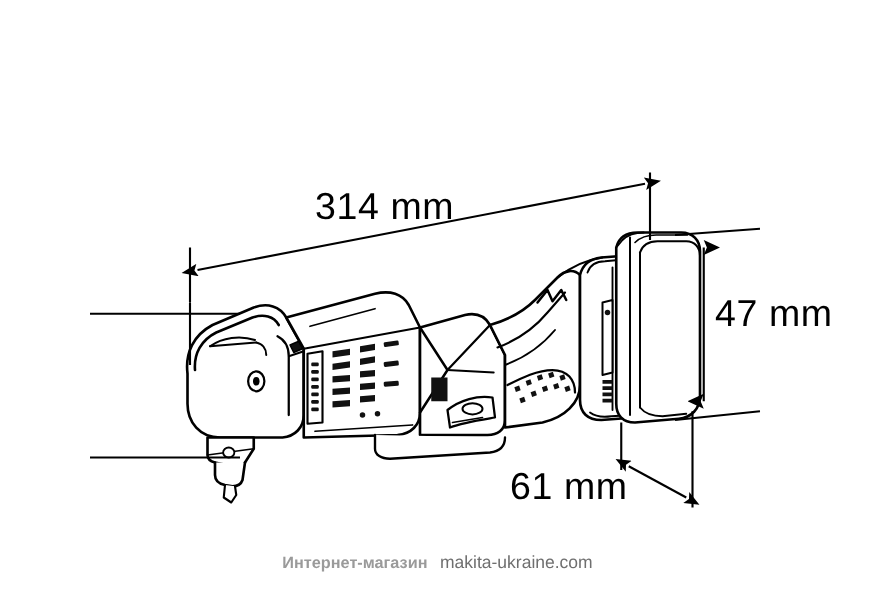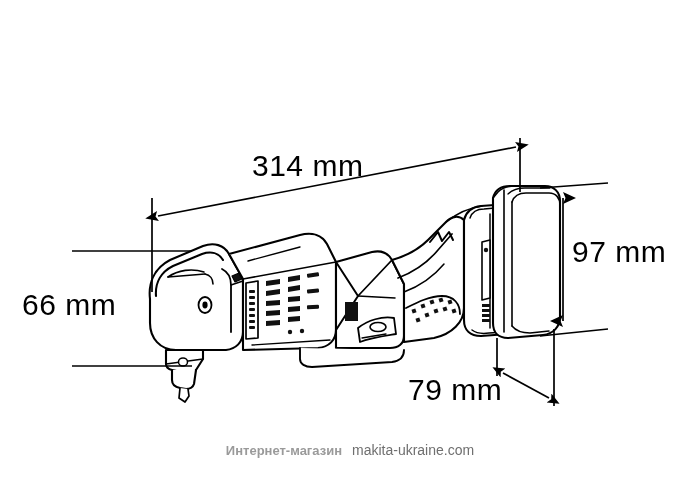--- a/index.html
+++ b/index.html
@@ -261,23 +261,22 @@
     <g stroke="#000" fill="none" stroke-width="1.7">
       <line x1="497" y1="292" x2="497" y2="330"></line>
       <line x1="554" y1="283" x2="554" y2="360"></line>
       <line x1="503" y1="327" x2="549" y2="352" marker-start="url(#arrDiagA)" marker-end="url(#arrDiagB)"></line>
     </g>
 
   </svg>
 
   <div class="dim-label" id="label-314">314 mm</div>
 
-  <div class="dim-label" id="label-97">97 mm</div>
-
-  <div class="dim-label" id="label-66">66 mm</div>
-
-  <div class="dim-label" id="label-79">79 mm</div>
+  <div class="dim-label" id="label-97">47 mm</div>
+
+
+  <div class="dim-label" id="label-79">61 mm</div>
 
   <div id="watermark">
     <span class="wm-shop">Интернет-магазин</span><span class="wm-site">makita-ukraine.com</span>
   </div>
 
 </div>
 
 </body></html>

